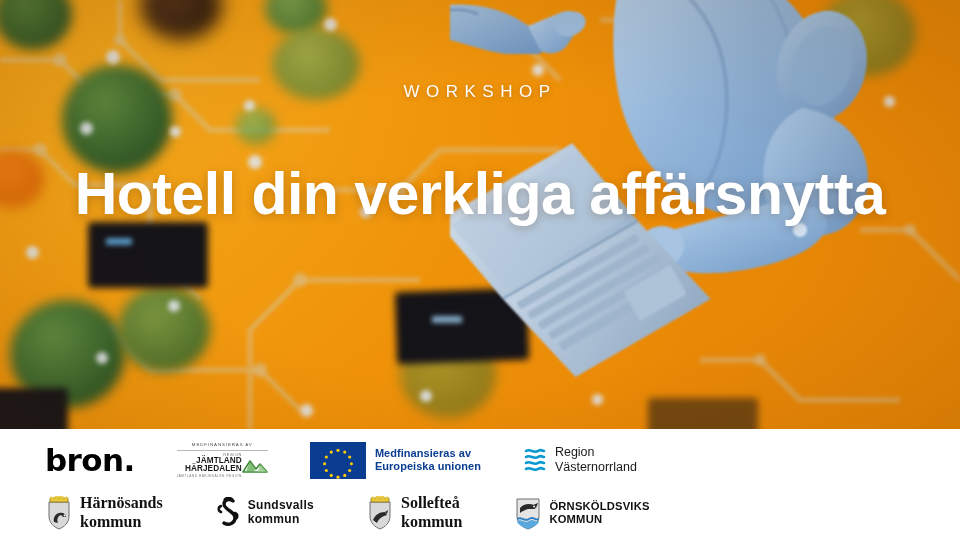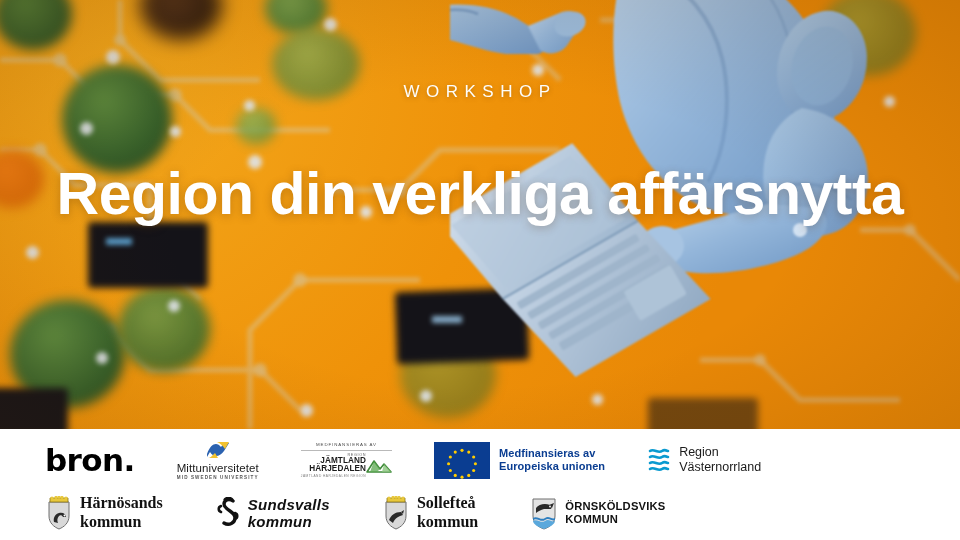--- a/index.html
+++ b/index.html
@@ -162,21 +162,21 @@
   .eu-flag { width: 56px; height: 37px; background: #0a3d91; display: block; flex: none; }
   .eu-text { font-size: 11px; font-weight: 700; color: #0a3d91; line-height: 1.22; letter-spacing: .05px; }
 
   
   .rvn-text { font-size: 12.5px; font-weight: 400; color: #1b1b1b; line-height: 1.2; }
 
   
   .muni-text { font-size: 11.5px; font-weight: 700; color: #111; line-height: 1.16; }
   .muni-text.serif { font-family: "Liberation Serif", serif; font-weight: 700; font-size: 16px; }
   .muni-text.caps { font-size: 11.2px; letter-spacing: .2px; }
-  .muni-text.one { font-size: 15px; letter-spacing: .3px; font-style: italic; }
+  .muni-text.one { font-size: 12px; letter-spacing: .3px; }
 </style>
 </head>
 <body>
 
 <div id="poster">
 
   <div class="hero">
 
     <div class="bg-base"></div>
 
@@ -328,44 +328,33 @@
           <path d="M52,286 L208,286" stroke="#7e9bb8" stroke-width="2"></path>
         </g>
       </svg>
     </div>
 
     <div class="vignette"></div>
 
     <div class="hero-text">
       <div class="eyebrow">WORKSHOP</div>
       <div class="headline">
-        <span>Region din verkliga affärsnytta</span><br>
+        <span>Hotell din verkliga affärsnytta</span><br>
       </div>
     </div>
   </div>
 
   <div class="logobar">
 
     <div class="logo-row row1">
 
       <div class="logo">
         <span class="bron">bron.</span>
       </div>
 
-      <div class="logo" style="flex-direction:column; gap:2px;">
-        <svg class="logo-mark" width="26" height="20" viewBox="0 0 26 20">
-          <path d="M2,14 C6,3 12,2 16,7 L19,3 L24,3 L19,11 C14,18 8,17 5,12 L2,17 Z" fill="#2b62b0"></path>
-          <path d="M12,2 L24,2 L20,9 C17,5 15,3 12,2 Z" fill="#f2c230"></path>
-          <path d="M3,18 L13,18 L10,13 C7,16 5,18 3,18 Z" fill="#f2c230"></path>
-        </svg>
-        <div class="miun">
-          <div class="miun-name">Mittuniversitetet</div>
-          <div class="miun-sub">MID SWEDEN UNIVERSITY</div>
-        </div>
-      </div>
 
       <div class="logo" style="flex-direction:column; gap:0;">
         <div class="jh">
           <div class="jh-top">MEDFINANSIERAS AV</div>
           <div class="jh-body">
             <div class="jh-words">
               <div class="jh-region">REGION</div>
               <div class="jh-main">JÄMTLAND</div>
               <div class="jh-main">HÄRJEDALEN</div>
               <div class="jh-bottom">JÄMTLAND HÄRJEDALEN REGION</div>

